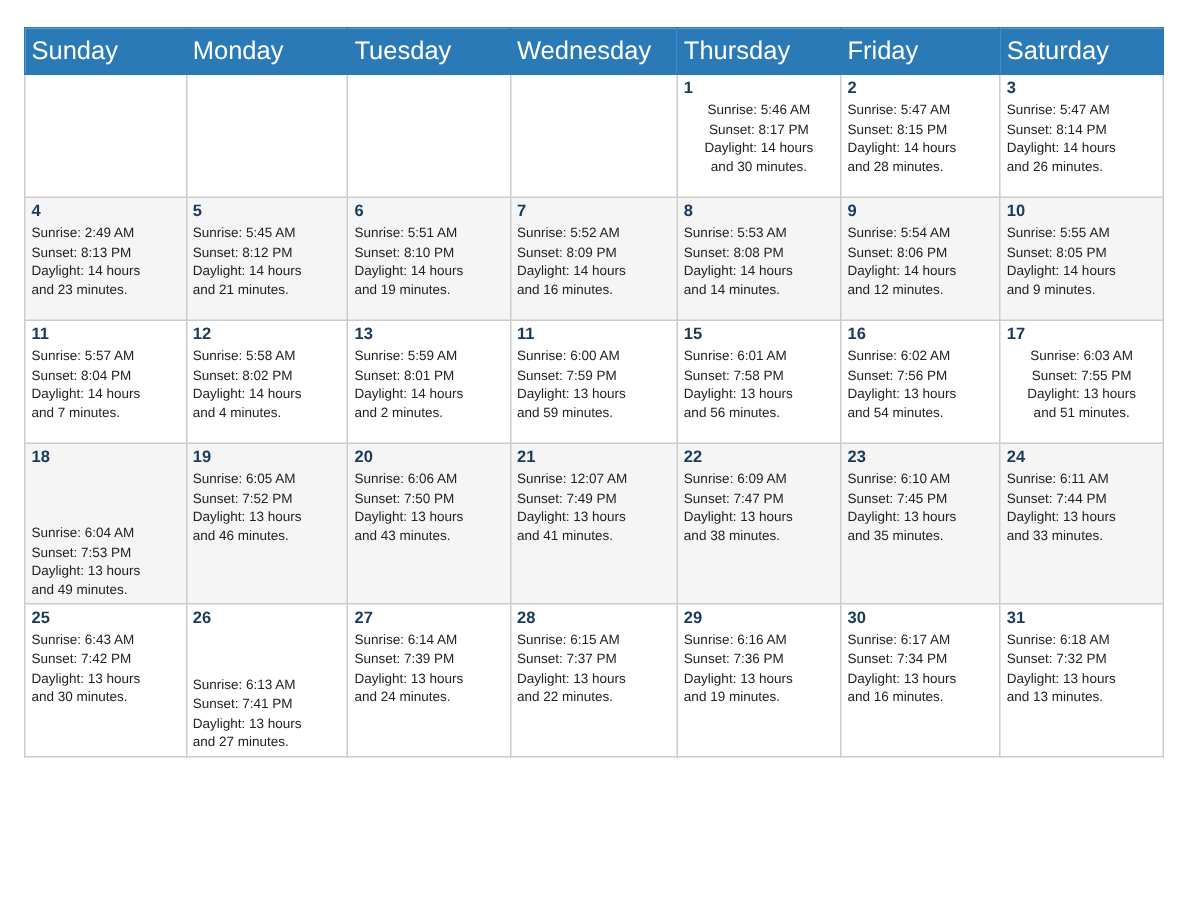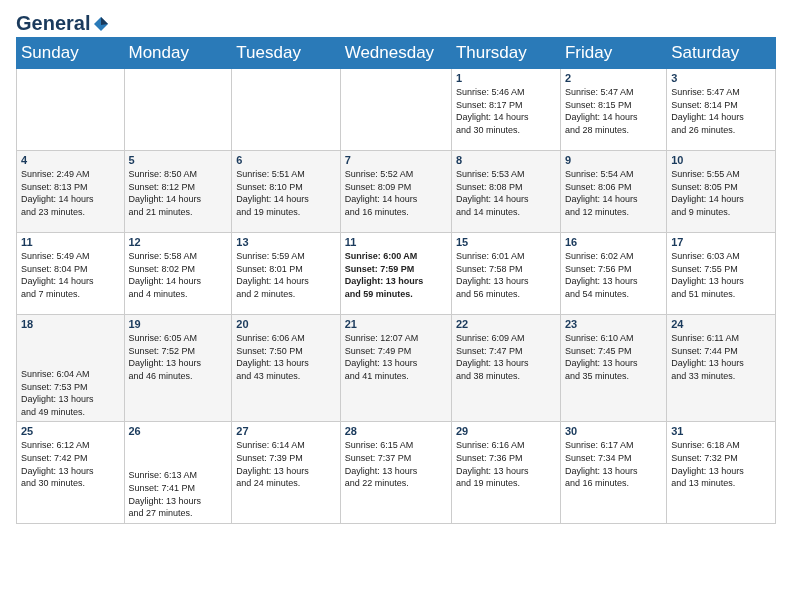--- a/index.html
+++ b/index.html
@@ -79,36 +79,20 @@
       color: #222;
     }
     .empty-cell {
       background: #fff !important;
     }
   </style>
 </head>
 <body>
 
 <div class="page">
-  <div class="header">
-    <div class="logo">
-      <div style="display:flex;align-items:center;">
-        <span style="font-size:20px;font-weight:bold;color:#1a3a5c;">General</span>
-        <svg width="18" height="18" viewBox="0 0 18 18" style="margin-left:2px;">
-          <polygon points="9,2 16,9 9,16 2,9" fill="#2a7ab8"></polygon>
-          <polygon points="9,2 16,9 9,10" fill="#1a3a5c"></polygon>
-        </svg>
-      </div>
-      <span style="font-size:20px;font-weight:bold;color:#2a7ab8;margin-top:-4px;"></span>
-    </div>
-    <div class="title-block">
-      <div class="month-title"></div>
-      <div class="location"></div>
-    </div>
-  </div>
 
   <table>
     <thead>
       <tr>
       <th>Sunday</th>
           <th>Monday</th>
           <th>Tuesday</th>
           <th>Wednesday</th>
           <th>Thursday</th>
           <th>Friday</th>
@@ -116,21 +100,21 @@
         </tr>
     </thead>
     <tbody id="calendar-body">
     <tr>
           <td class="empty-cell"></td>
           <td class="empty-cell"></td>
           <td class="empty-cell"></td>
           <td class="empty-cell"></td>
           <td>
             <span class="day-number">1</span>
-            <div class="day-info" style="white-space: pre-line;">Sunrise: 5:46 AM
+            <div class="day-info" style="white-space: pre-line; text-align: center;">Sunrise: 5:46 AM
 Sunset: 8:17 PM
 Daylight: 14 hours
 and 30 minutes.</div>
           </td>
           <td>
             <span class="day-number">2</span>
             <div class="day-info" style="white-space: pre-line;">Sunrise: 5:47 AM
 Sunset: 8:15 PM
 Daylight: 14 hours
 and 28 minutes.</div>
@@ -146,21 +130,21 @@
         <tr>
           <td>
             <span class="day-number">4</span>
             <div class="day-info" style="white-space: pre-line;">Sunrise: 2:49 AM
 Sunset: 8:13 PM
 Daylight: 14 hours
 and 23 minutes.</div>
           </td>
           <td>
             <span class="day-number">5</span>
-            <div class="day-info" style="white-space: pre-line;">Sunrise: 8:50 AM
+            <div class="day-info" style="white-space: pre-line;">Sunrise: 5:45 AM
 Sunset: 8:12 PM
 Daylight: 14 hours
 and 21 minutes.</div>
           </td>
           <td>
             <span class="day-number">6</span>
             <div class="day-info" style="white-space: pre-line;">Sunrise: 5:51 AM
 Sunset: 8:10 PM
 Daylight: 14 hours
 and 19 minutes.</div>
@@ -190,63 +174,63 @@
             <span class="day-number">10</span>
             <div class="day-info" style="white-space: pre-line;">Sunrise: 5:55 AM
 Sunset: 8:05 PM
 Daylight: 14 hours
 and 9 minutes.</div>
           </td>
         </tr>
         <tr>
           <td>
             <span class="day-number">11</span>
-            <div class="day-info" style="white-space: pre-line;">Sunrise: 5:49 AM
+            <div class="day-info" style="white-space: pre-line;">Sunrise: 5:57 AM
 Sunset: 8:04 PM
 Daylight: 14 hours
 and 7 minutes.</div>
           </td>
           <td>
             <span class="day-number">12</span>
             <div class="day-info" style="white-space: pre-line;">Sunrise: 5:58 AM
 Sunset: 8:02 PM
 Daylight: 14 hours
 and 4 minutes.</div>
           </td>
           <td>
             <span class="day-number">13</span>
             <div class="day-info" style="white-space: pre-line;">Sunrise: 5:59 AM
 Sunset: 8:01 PM
 Daylight: 14 hours
 and 2 minutes.</div>
           </td>
           <td>
             <span class="day-number">11</span>
-            <div class="day-info" style="white-space: pre-line; font-weight: bold;">Sunrise: 6:00 AM
+            <div class="day-info" style="white-space: pre-line;">Sunrise: 6:00 AM
 Sunset: 7:59 PM
 Daylight: 13 hours
 and 59 minutes.</div>
           </td>
           <td>
             <span class="day-number">15</span>
             <div class="day-info" style="white-space: pre-line;">Sunrise: 6:01 AM
 Sunset: 7:58 PM
 Daylight: 13 hours
 and 56 minutes.</div>
           </td>
           <td>
             <span class="day-number">16</span>
             <div class="day-info" style="white-space: pre-line;">Sunrise: 6:02 AM
 Sunset: 7:56 PM
 Daylight: 13 hours
 and 54 minutes.</div>
           </td>
           <td>
             <span class="day-number">17</span>
-            <div class="day-info" style="white-space: pre-line;">Sunrise: 6:03 AM
+            <div class="day-info" style="white-space: pre-line; text-align: center;">Sunrise: 6:03 AM
 Sunset: 7:55 PM
 Daylight: 13 hours
 and 51 minutes.</div>
           </td>
         </tr>
         <tr>
           <td>
             <span class="day-number">18</span>
             <div class="day-info" style="white-space: pre-line; margin-top: 38px;">Sunrise: 6:04 AM
 Sunset: 7:53 PM
@@ -292,21 +276,21 @@
             <span class="day-number">24</span>
             <div class="day-info" style="white-space: pre-line;">Sunrise: 6:11 AM
 Sunset: 7:44 PM
 Daylight: 13 hours
 and 33 minutes.</div>
           </td>
         </tr>
         <tr>
           <td>
             <span class="day-number">25</span>
-            <div class="day-info" style="white-space: pre-line;">Sunrise: 6:12 AM
+            <div class="day-info" style="white-space: pre-line;">Sunrise: 6:43 AM
 Sunset: 7:42 PM
 Daylight: 13 hours
 and 30 minutes.</div>
           </td>
           <td>
             <span class="day-number">26</span>
             <div class="day-info" style="white-space: pre-line; margin-top: 32px;">Sunrise: 6:13 AM
 Sunset: 7:41 PM
 Daylight: 13 hours
 and 27 minutes.</div>

